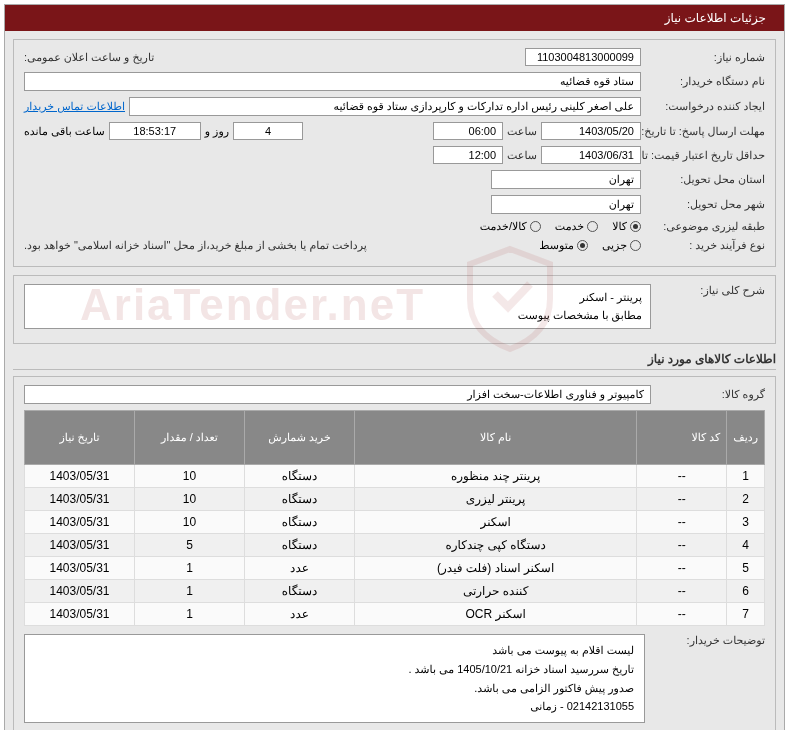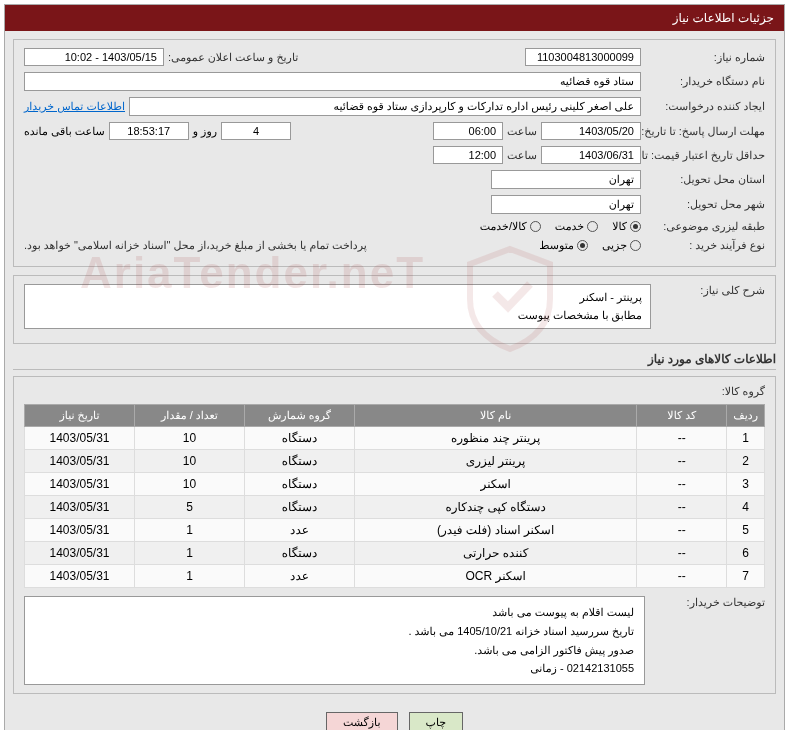--- a/index.html
+++ b/index.html
@@ -1,41 +1,41 @@
 <!DOCTYPE html>
 <html dir="rtl" lang="fa"><head>
 <meta charset="utf-8">
 <style>
 * { box-sizing: border-box; margin: 0; padding: 0; }
 body { font-family: Tahoma, Arial, sans-serif; font-size: 11px; background: #fff; direction: rtl; width: 789px; }
 .outer { border: 1px solid #aaa; margin: 4px; }
-.title-bar { background: #7a1518; color: #fff; padding: 6px 10px; font-size: 12px; }
+.title-bar { background: #7a1518; color: #fff; padding: 6px 18px; font-size: 12px; }
 .content { background: #e8e8e8; padding: 8px; }
 .panel { border: 1px solid #bbb; background: #e8e8e8; padding: 8px 10px; margin-bottom: 8px; }
 .row { display: flex; align-items: center; margin-bottom: 6px; gap: 4px; }
 .lbl { color: #333; font-weight: normal; white-space: nowrap; flex-shrink: 0; }
 .val { background: #fff; border: 1px solid #999; padding: 2px 6px; min-height: 18px; display: inline-flex; align-items: center; }
 .link { color: #0066cc; text-decoration: underline; cursor: pointer; }
 .radio-group { display: inline-flex; gap: 14px; align-items: center; }
 .radio-item { display: inline-flex; align-items: center; gap: 3px; }
 .radio { width: 11px; height: 11px; border: 1px solid #555; border-radius: 50%; display: inline-flex; align-items: center; justify-content: center; }
 .radio.checked::after { content: ""; width: 5px; height: 5px; background: #333; border-radius: 50%; }
 .section-header { font-weight: bold; color: #333; margin: 8px 0 6px 0; font-size: 12px; border-bottom: 1px solid #bbb; padding-bottom: 3px; }
 .desc-box { background: #fff; border: 1px solid #999; padding: 4px 8px; min-height: 36px; line-height: 1.6; }
 table { width: 100%; border-collapse: collapse; background: #fff; }
-th { background: #888; color: #fff; padding: 4px 6px; font-weight: normal; text-align: center; border: 1px solid #aaa; font-size: 11px; }
+th { background: #888; color: #fff; padding: 20px 6px; font-weight: normal; text-align: center; border: 1px solid #aaa; font-size: 11px; }
 td { padding: 4px 6px; text-align: center; border: 1px solid #ddd; background: #fafafa; font-size: 12px; }
 tr:nth-child(even) td { background: #f0f0f0; }
 .notes-row { display: flex; align-items: flex-start; margin-top: 8px; gap: 10px; }
 .notes-box { background: #fff; border: 1px solid #999; padding: 6px 10px; flex: 1; line-height: 1.7; min-height: 70px; }
 .btn-row { text-align: center; padding: 10px 0 4px 0; }
 .btn { display: inline-block; border: 1px solid #666; padding: 3px 16px; margin: 0 4px; cursor: pointer; font-family: inherit; font-size: 11px; }
 .btn-print { background: #d9e8c8; }
 .btn-back { background: #f5d6d6; }
-.wm { position: absolute; top: 244px; left: 80px; font-size: 44px; color: rgba(160,40,40,0.12); font-weight: bold; pointer-events: none; z-index: 5; letter-spacing: 2px; }
+.wm { position: absolute; top: 276px; left: 80px; font-size: 44px; color: rgba(160,40,40,0.12); font-weight: bold; pointer-events: none; z-index: 5; letter-spacing: 2px; }
 .wm-shield { position: absolute; top: 240px; left: 460px; width: 100px; height: 110px; z-index: 4; opacity: 0.1; pointer-events: none; }
 .container { position: relative; }
 .spacer { flex: 1; }
 .payment-note { color: #333; font-size: 11px; }
 </style>
 </head>
 <body>
 
 <div class="container">
 <div class="wm">AriaTender.neT</div>
@@ -47,40 +47,39 @@
 <div class="outer">
   <div class="title-bar">جزئیات اطلاعات نیاز</div>
   <div class="content">
 
     <div class="panel">
       <div class="row">
         <span class="lbl" style="width:120px">شماره نیاز:</span>
         <span class="val" style="width:116px">1103004813000099</span>
         <span class="spacer"></span>
         <span class="lbl">تاریخ و ساعت اعلان عمومی:</span>
-        <span class="val" style="width:140px">1403/05/15 - 10:02</span>
       </div>
       <div class="row">
         <span class="lbl" style="width:120px">نام دستگاه خریدار:</span>
         <span class="val" style="flex:1">ستاد قوه قضائیه</span>
       </div>
       <div class="row">
         <span class="lbl" style="width:120px">ایجاد کننده درخواست:</span>
         <span class="val" style="flex:1">علی اصغر کلینی رئیس اداره تدارکات و کارپردازی ستاد قوه قضائیه</span>
         <span class="link">اطلاعات تماس خریدار</span>
       </div>
       <div class="row">
         <span class="lbl" style="width:120px">مهلت ارسال پاسخ: تا تاریخ:</span>
         <span class="val" style="width:100px">1403/05/20</span>
         <span class="lbl">ساعت</span>
         <span class="val" style="width:70px">06:00</span>
         <span class="spacer"></span>
         <span class="val" style="width:70px;text-align:center;justify-content:center">4</span>
         <span>روز و</span>
-        <span class="val" style="width:80px;text-align:left;justify-content:center">18:53:17</span>
+        <span class="val" style="width:92px;text-align:left;justify-content:center">18:53:17</span>
         <span>ساعت باقی مانده</span>
       </div>
       <div class="row">
         <span class="lbl" style="width:120px">حداقل تاریخ اعتبار قیمت: تا تاریخ:</span>
         <span class="val" style="width:100px">1403/06/31</span>
         <span class="lbl">ساعت</span>
         <span class="val" style="width:70px">12:00</span>
       </div>
       <div class="row">
         <span class="lbl" style="width:120px">استان محل تحویل:</span>
@@ -132,29 +131,30 @@
           <div>مطابق با مشخصات پیوست</div>
         </div>
       </div>
     </div>
 
     <div class="section-header">اطلاعات کالاهای مورد نیاز</div>
 
     <div class="panel">
       <div class="row">
         <span class="lbl" style="width:110px">گروه کالا:</span>
+        <span class="val" style="flex:1">کامپیوتر و فناوری اطلاعات-سخت افزار</span>
       </div>
 
       <table style="margin-top:6px">
         <thead>
               <tr id="thead-row">
                 <th style="width: 16px;">ردیف</th>
-                <th style="width: 90px;">کد کالا</th>
+                <th style="width: 90px; text-align: right;">کد کالا</th>
                 <th>نام کالا</th>
-                <th style="width: 110px;">گروه شمارش</th>
+                <th style="width: 110px;">خرید شمارش</th>
                 <th style="width: 110px;">تعداد / مقدار</th>
                 <th style="width: 110px;">تاریخ نیاز</th>
               </tr>
             </thead>
         <tbody id="tbody">
               <tr>
                 <td>1</td>
                 <td>--</td>
                 <td>پرینتر چند منظوره</td>
                 <td>دستگاه</td>

